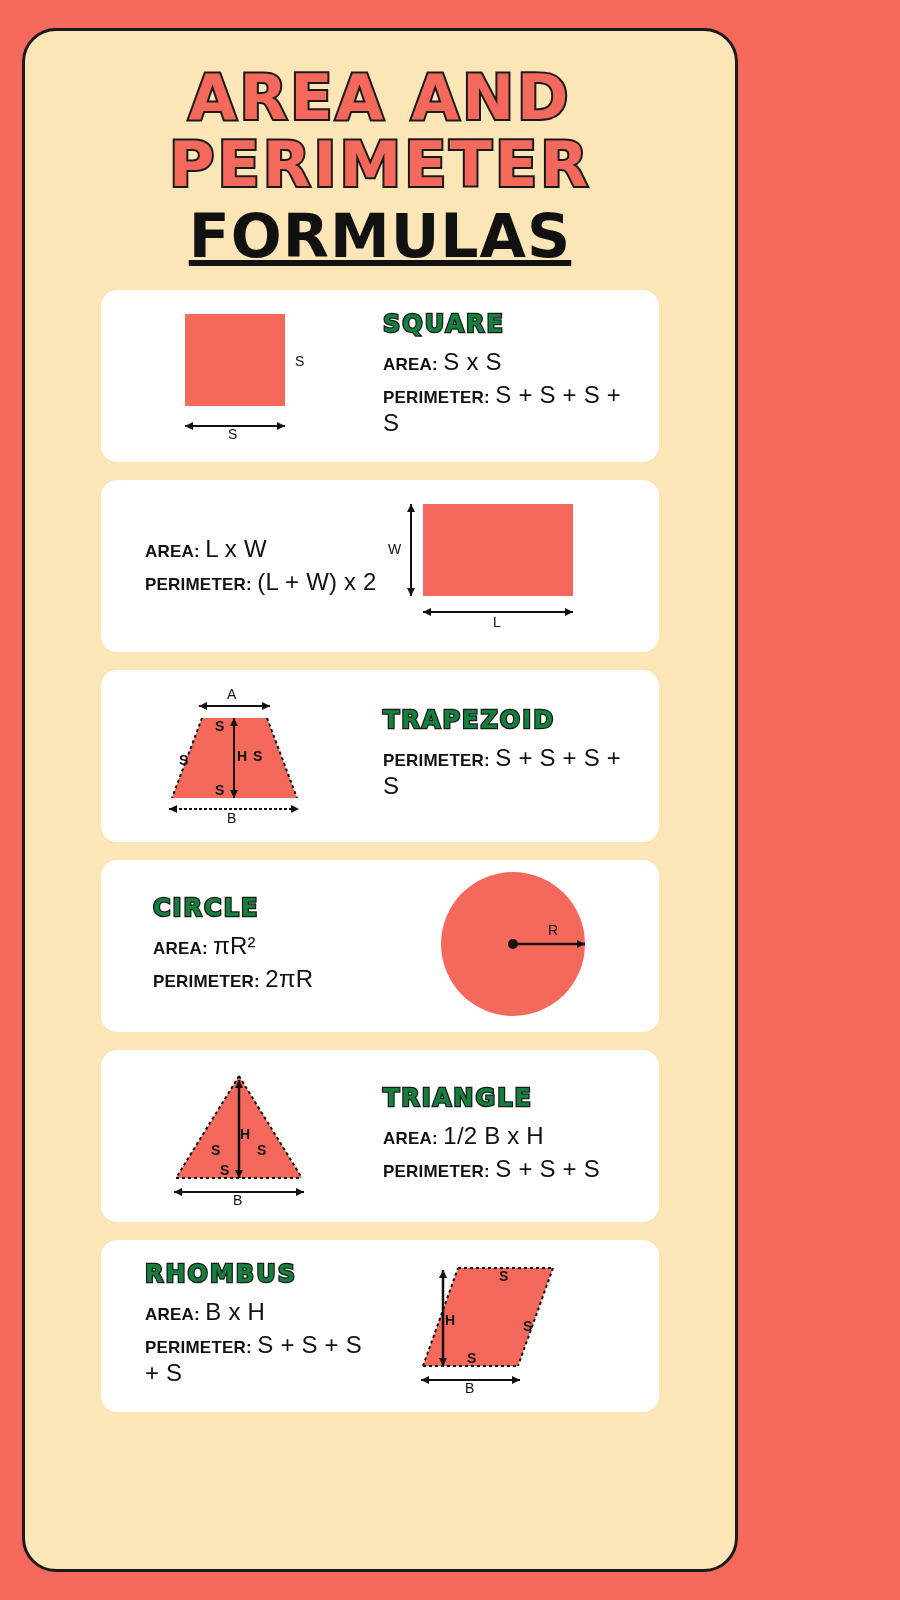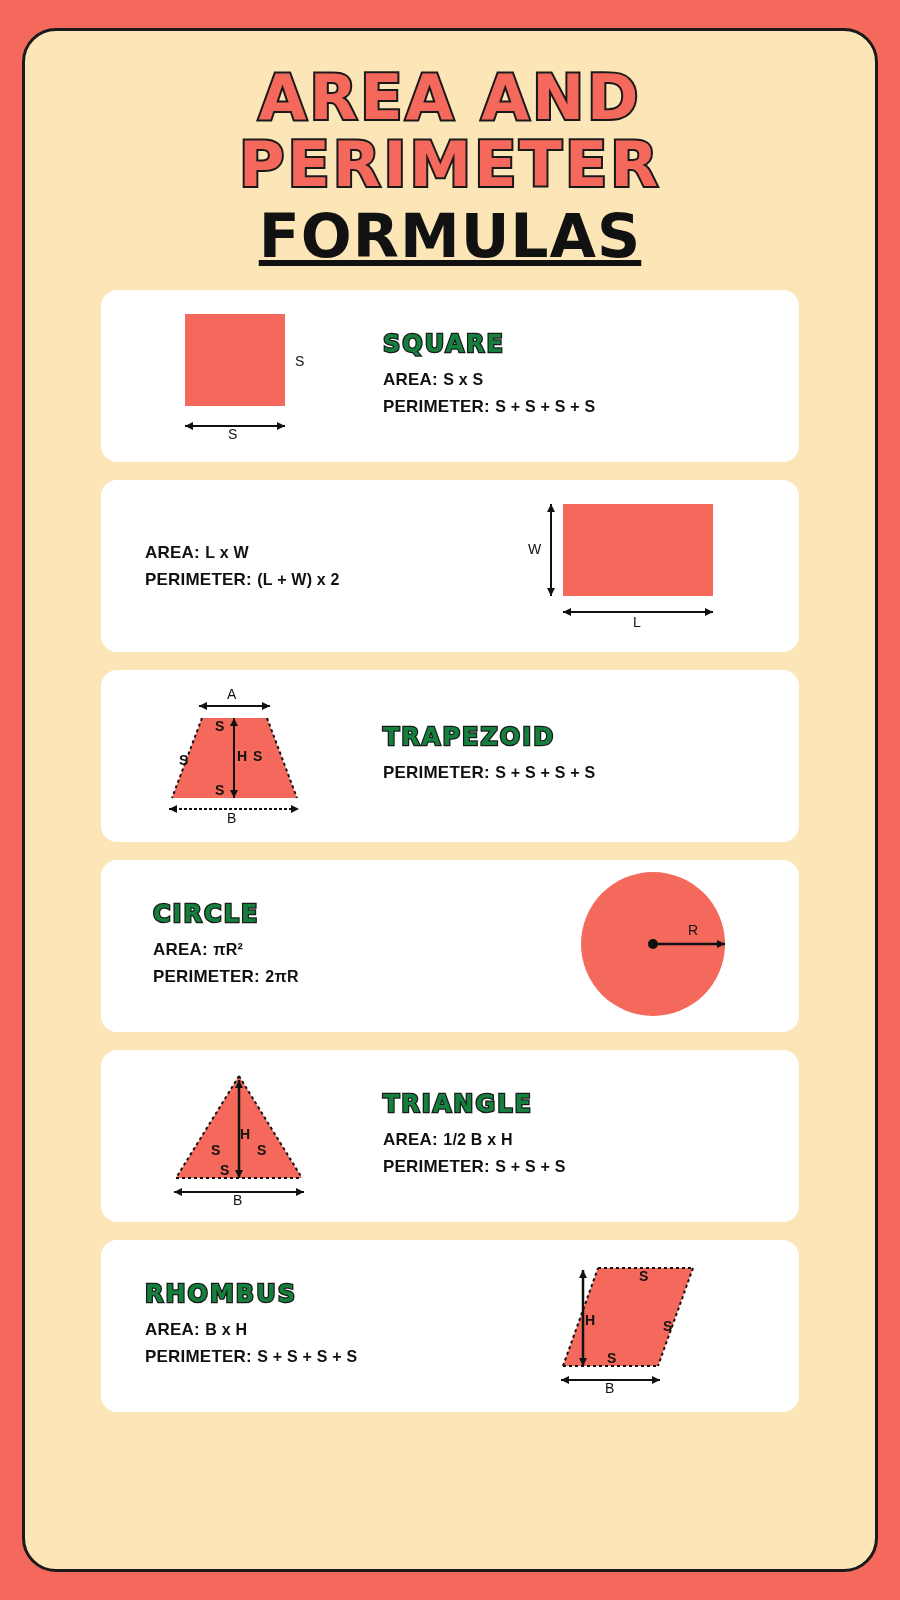--- a/index.html
+++ b/index.html
@@ -10,21 +10,21 @@
     width: 900px;
     height: 1600px;
     background: #F4695C;
     font-family: "Liberation Sans", sans-serif;
     overflow: hidden;
   }
   .poster {
     position: absolute;
     left: 22px;
     top: 28px;
-    width: 856px;
+    width: 716px;
     height: 1544px;
     background: #FCE5B6;
     border: 3px solid #1A1A1A;
     border-radius: 34px;
     box-sizing: border-box;
     overflow: hidden;
   }
 
   
   .title-block {
@@ -100,22 +100,22 @@
     color: #111;
     margin: 5px 0;
     letter-spacing: .2px;
   }
   .formula .lbl {
     font-weight: bold;
     font-size: 17px;
     text-align: center;
   }
   .formula .val {
-    font-weight: bold;
-    font-size: 16px;
+    font-weight: normal;
+    font-size: 24px;
   }
 
   
   .lab {
     position: absolute;
     font-size: 14px;
     color: #111;
     font-family: "Liberation Sans", sans-serif;
   }
   .red { fill: #F4695C; }

